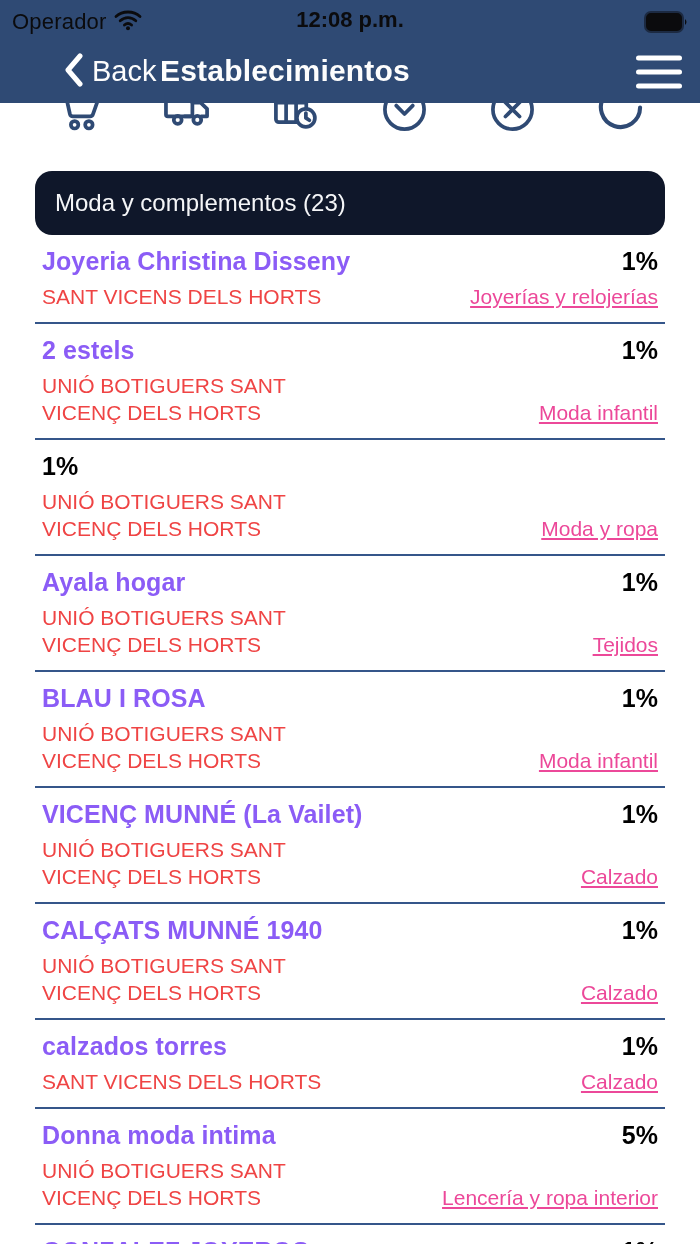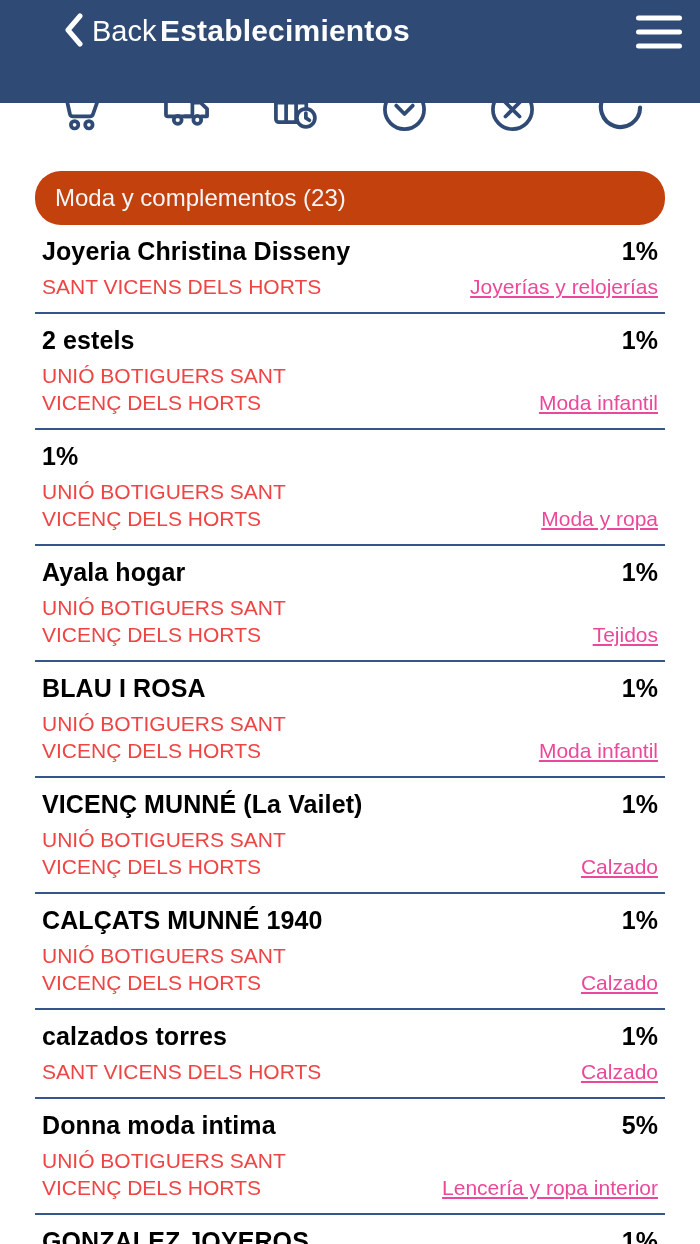--- a/index.html
+++ b/index.html
@@ -72,23 +72,23 @@
     overflow: hidden;
     display: flex;
     justify-content: space-between;
     padding: 0 56px;
   }
   .toolbar .tool { width: 47px; height: 47px; margin-top: -17px; cursor: pointer; }
   .toolbar svg { width: 47px; height: 47px; stroke: #2f4a74; fill: none; stroke-width: 1.9; stroke-linecap: round; stroke-linejoin: round; }
   
   .section-chip {
     margin: 37px 35px 0 35px;
-    height: 54px;
-    background: #c2410c;
-    border-radius: 26px;
+    height: 64px;
+    background: #0f172a;
+    border-radius: 17px;
     display: flex;
     align-items: center;
     padding: 0 20px;
     cursor: pointer;
   }
   .section-chip-label { color: #f5f6f8; font-size: 24px; }
   
   .list { margin: 0 35px; }
   .row {
     padding: 11px 7px 12px 7px;
@@ -96,21 +96,21 @@
     cursor: pointer;
   }
   .row-top {
     display: flex;
     justify-content: space-between;
     align-items: baseline;
   }
   .row-name {
     font-size: 25px;
     font-weight: bold;
-    color: #000000;
+    color: #8b5cf6;
     line-height: 30px;
     letter-spacing: .1px;
   }
   .row-percent {
     font-size: 25px;
     font-weight: bold;
     color: #000000;
     line-height: 30px;
   }
   .row-sub {
@@ -131,20 +131,40 @@
     line-height: 27px;
     white-space: nowrap;
     text-align: right;
     text-decoration: underline;
   }
 </style>
 </head>
 <body>
 
 <div class="header">
+  <div class="status-bar">
+    <div class="carrier-group">
+      <span class="carrier">Operador</span>
+      <span>
+        <svg width="28" height="22" viewBox="0 0 28 22">
+          <path d="M2 7.5 C8.5 1.5 19.5 1.5 26 7.5" fill="none" stroke="#0b0b0d" stroke-width="2.8" stroke-linecap="round"></path>
+          <path d="M6.2 11.8 C10.8 7.6 17.2 7.6 21.8 11.8" fill="none" stroke="#0b0b0d" stroke-width="2.8" stroke-linecap="round"></path>
+          <path d="M10.4 16 C12.5 14.2 15.5 14.2 17.6 16" fill="none" stroke="#0b0b0d" stroke-width="2.8" stroke-linecap="round"></path>
+          <circle cx="14" cy="19.3" r="2" fill="#0b0b0d"></circle>
+        </svg>
+      </span>
+    </div>
+    <span class="status-time">12:08 p.m.</span>
+    <span class="battery">
+      <svg width="44" height="24" viewBox="0 0 44 24">
+        <rect x="1" y="2" width="38" height="20" rx="6" fill="#0b0b0d" stroke="#1c2a42" stroke-width="2"></rect>
+        <path d="M41 9 q3 3 0 6 z" fill="#0b0b0d"></path>
+      </svg>
+    </span>
+  </div>
   <div class="nav-bar">
     <div class="back-button">
       <span>
         <svg width="20" height="34" viewBox="0 0 20 34">
           <polyline points="16,3 4,17 16,31" fill="none" stroke="#ffffff" stroke-width="5" stroke-linecap="round" stroke-linejoin="round"></polyline>
         </svg>
       </span>
       <span class="back-label">Back</span>
     </div>
     <span class="nav-title">Establecimientos</span>

